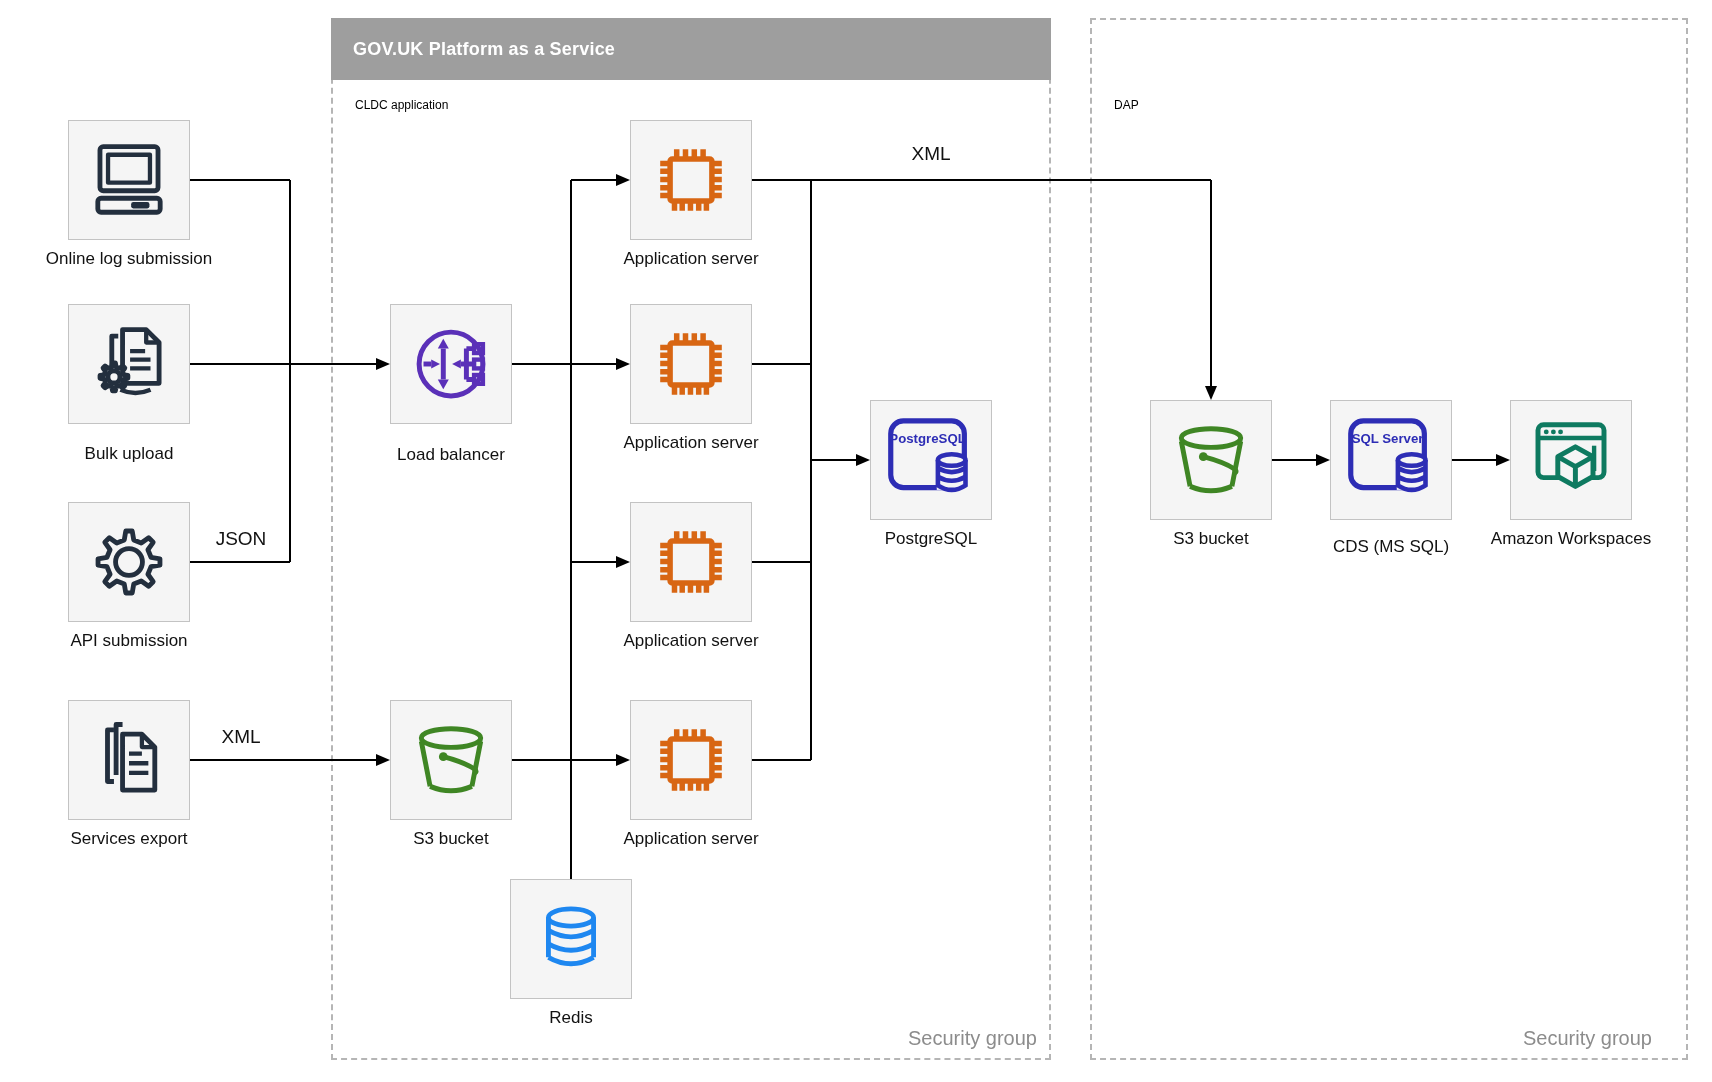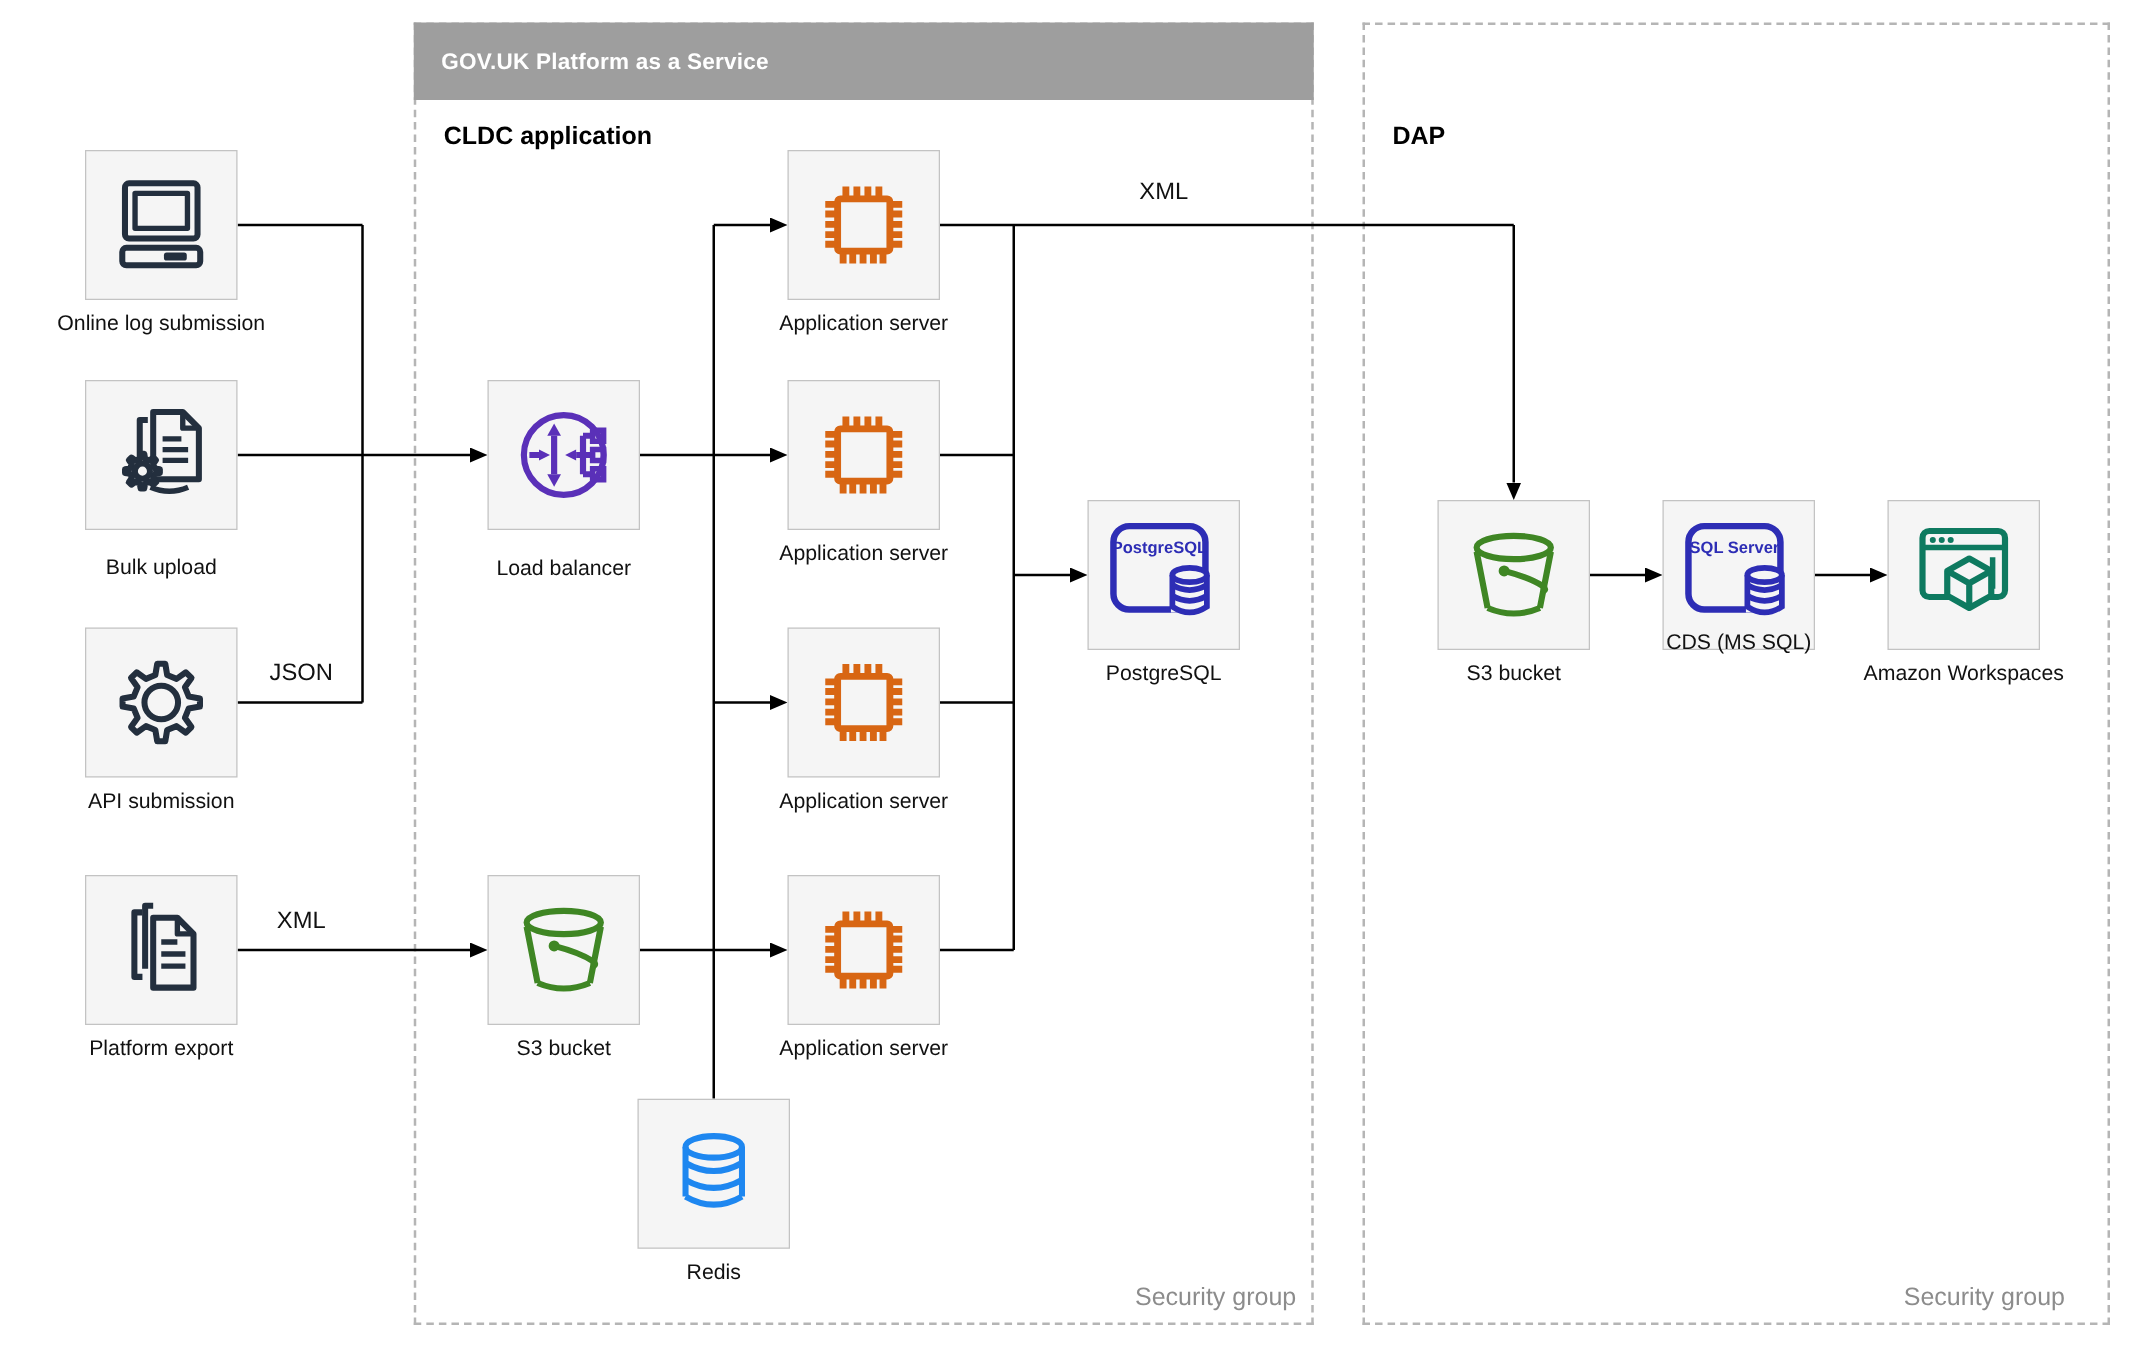--- a/index.html
+++ b/index.html
@@ -9,21 +9,21 @@
   }
   .container{
     position:absolute;border:2px dashed #b5b5b5;background:transparent;box-sizing:border-box;
   }
   .container-header{
     position:absolute;top:-2px;left:-2px;right:-2px;height:62px;background:#9e9e9e;
     display:flex;align-items:center;padding-left:22px;box-sizing:content-box;
   }
   .container-title{color:#ffffff;font-size:18px;font-weight:bold;letter-spacing:.2px;}
   .container-sublabel{
-    position:absolute;top:78px;left:22px;font-size:20px;font-weight:bold;color:#000;
+    position:absolute;top:78px;left:22px;font-size:12px;font-weight:normal;color:#000;
   }
   .container-footer{
     position:absolute;bottom:8px;font-size:20px;color:#8c8c8c;
   }
   .node{
     position:absolute;width:122px;height:120px;background:#f5f5f5;border:1px solid #c3c3c3;
     box-sizing:border-box;display:flex;align-items:center;justify-content:center;
   }
   .node-label{
     position:absolute;width:240px;text-align:center;font-size:17px;color:#111;line-height:1.1;
@@ -128,21 +128,21 @@
     <svg width="86" height="86" viewBox="0 0 80 80">
       <g stroke="#232f3e" fill="none" stroke-width="4.5" stroke-linejoin="round">
         <path d="M26 12 H20 V60 H26"></path>
         <path d="M34 7 H28 V54"></path>
         <path d="M34 16 H52 L64 28 V68 H34 Z" fill="#f5f5f5"></path>
         <path d="M52 16 V28 H64" stroke-width="4"></path>
         <path d="M40 34 H52 M40 43 H58 M40 52 H58" stroke-width="4"></path>
       </g>
     </svg>
   </div>
-  <div class="node-label" style="left:9px;top:830px;">Platform export</div>
+  <div class="node-label" style="left:9px;top:830px;">Services export</div>
 
   <div class="node" style="left:390px;top:304px;">
     <svg width="88" height="88" viewBox="0 0 80 80">
       <g stroke="#5a30b8" stroke-width="4.5" fill="none">
         <circle cx="40" cy="40" r="29"></circle>
         <path d="M33 26 V54"></path>
         <path d="M15 40 H22"></path>
         <path d="M49 40 H54"></path>
         <path d="M54 26 V54 M54 26 H61 M54 40 H61 M54 54 H61"></path>
         <rect x="61" y="22" width="8" height="8" stroke-width="4"></rect>
@@ -275,21 +275,21 @@
         <path d="M45 40 H71 V66 H45 Z" fill="#f5f5f5" stroke="none"></path>
         <g stroke="#2d2db5" stroke-width="4" fill="#f5f5f5">
           <path d="M46 40 V62 Q58 70 70 62 V40"></path>
           <ellipse cx="58" cy="40" rx="12" ry="5"></ellipse>
           <path d="M46 47 Q58 54 70 47" fill="none"></path>
           <path d="M46 54.5 Q58 61.5 70 54.5" fill="none"></path>
         </g>
       </g>
     </svg>
   </div>
-  <div class="node-label" style="left:1271px;top:505px;">CDS (MS SQL)</div>
+  <div class="node-label" style="left:1271px;top:538px;">CDS (MS SQL)</div>
 
   <div class="node" style="left:1510px;top:400px;">
     <svg width="88" height="88" viewBox="0 0 80 80">
       <g stroke="#0e7a60" stroke-width="4.5" fill="none">
         <rect x="10" y="8" width="60" height="48" rx="5"></rect>
         <path d="M10 20 H70" stroke-width="4"></path>
         <path d="M61 27 V50" stroke-width="4"></path>
       </g>
       <g fill="#0e7a60">
         <circle cx="17.5" cy="14.5" r="2.2"></circle>

